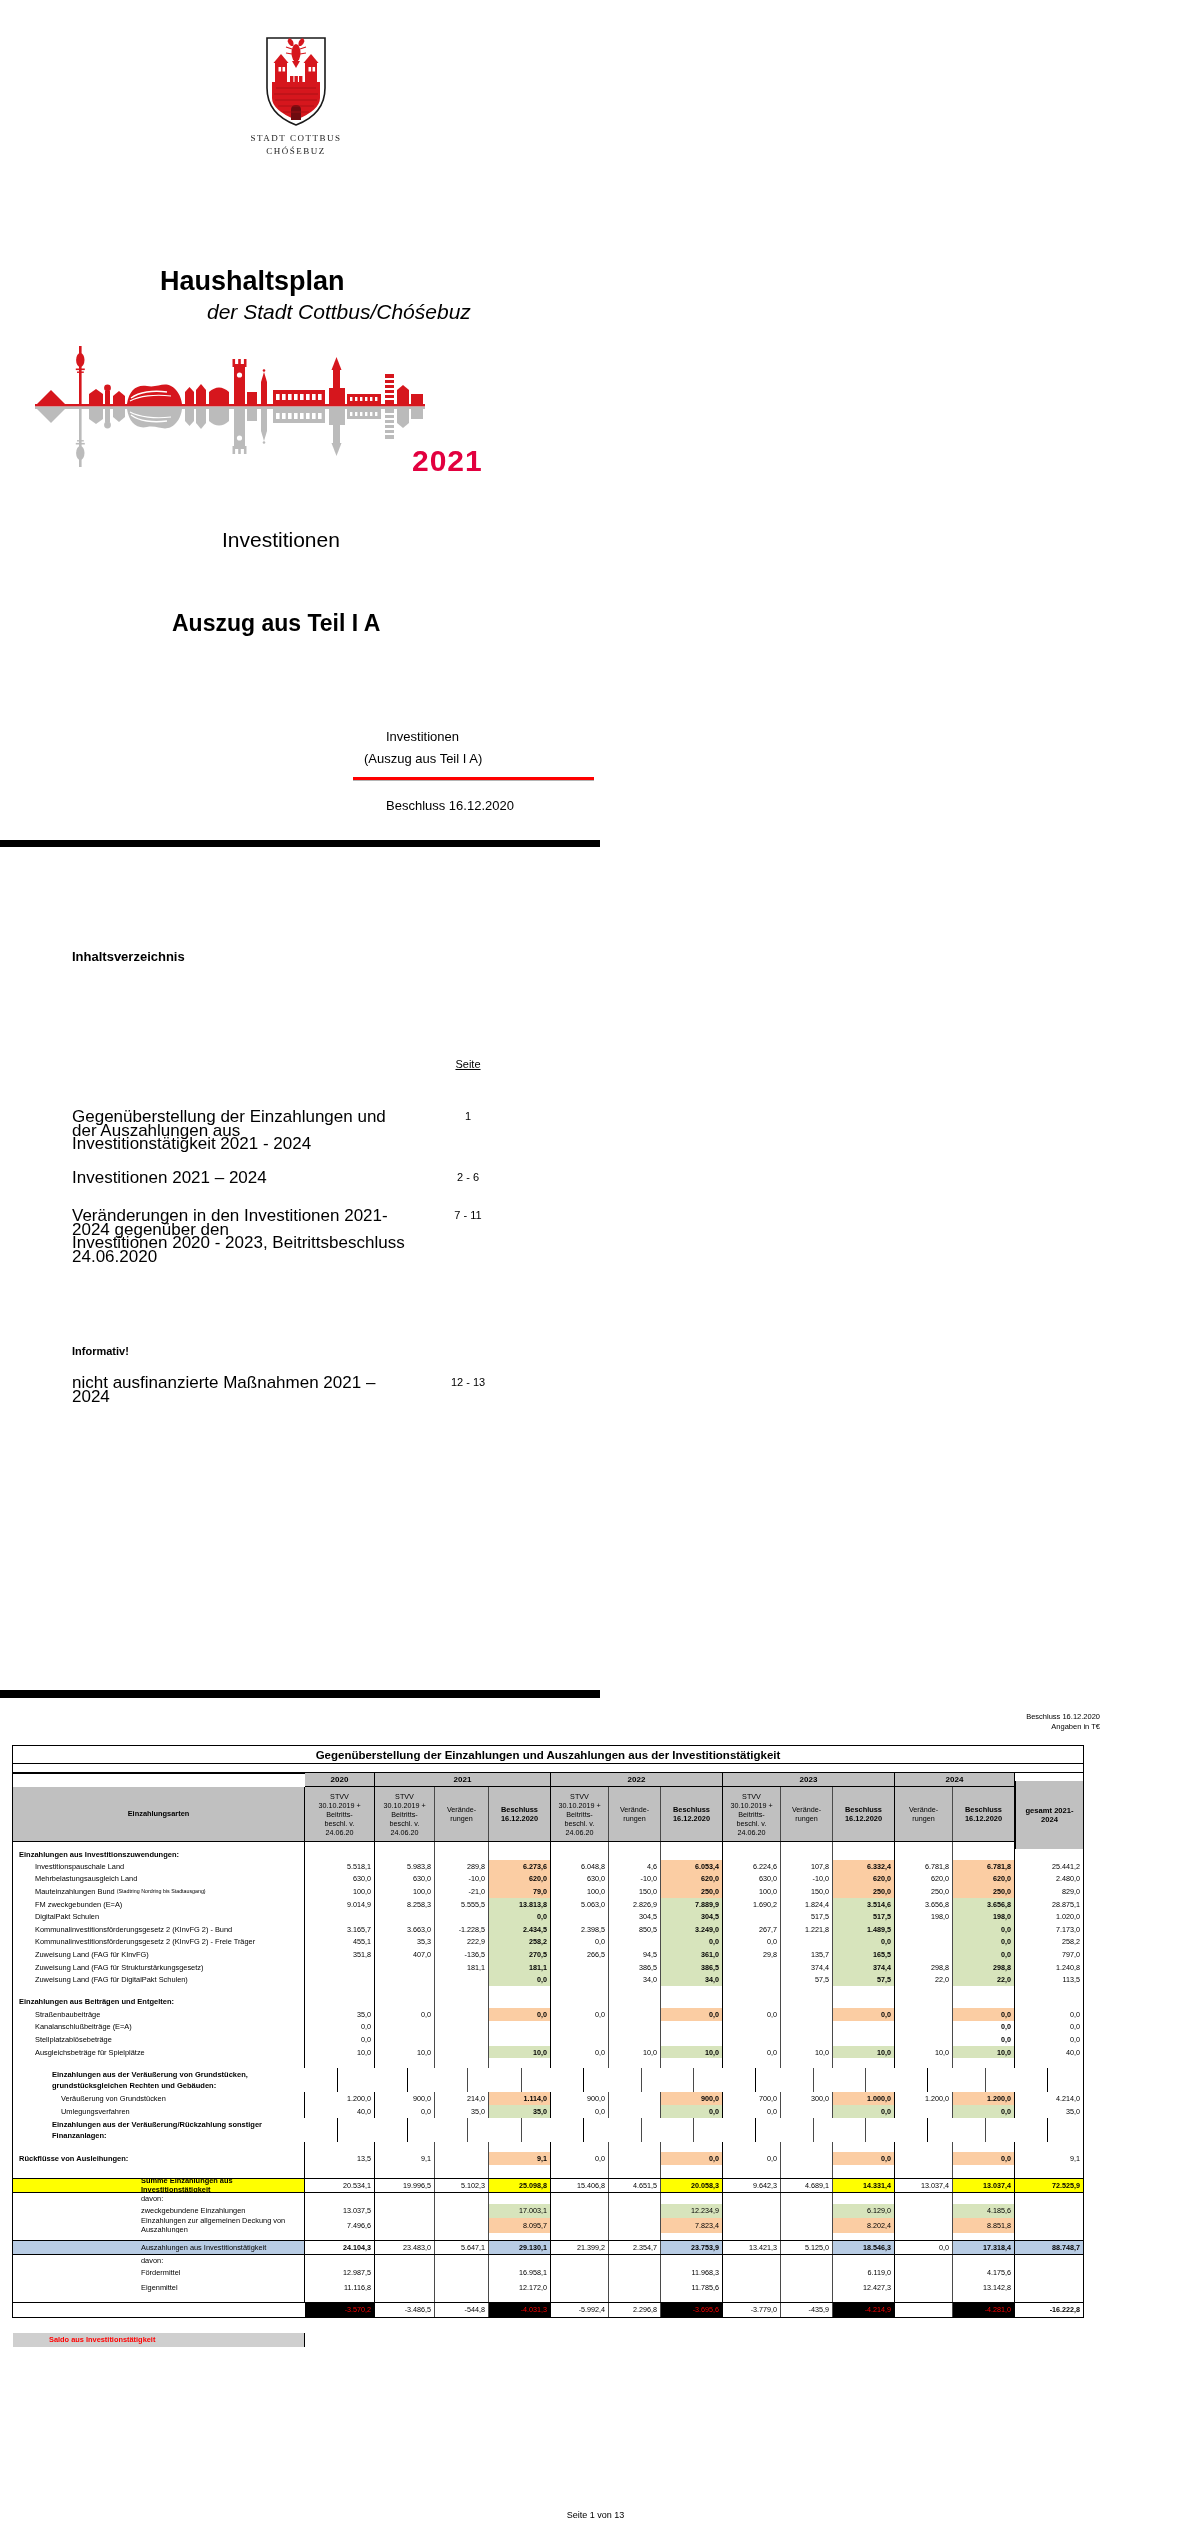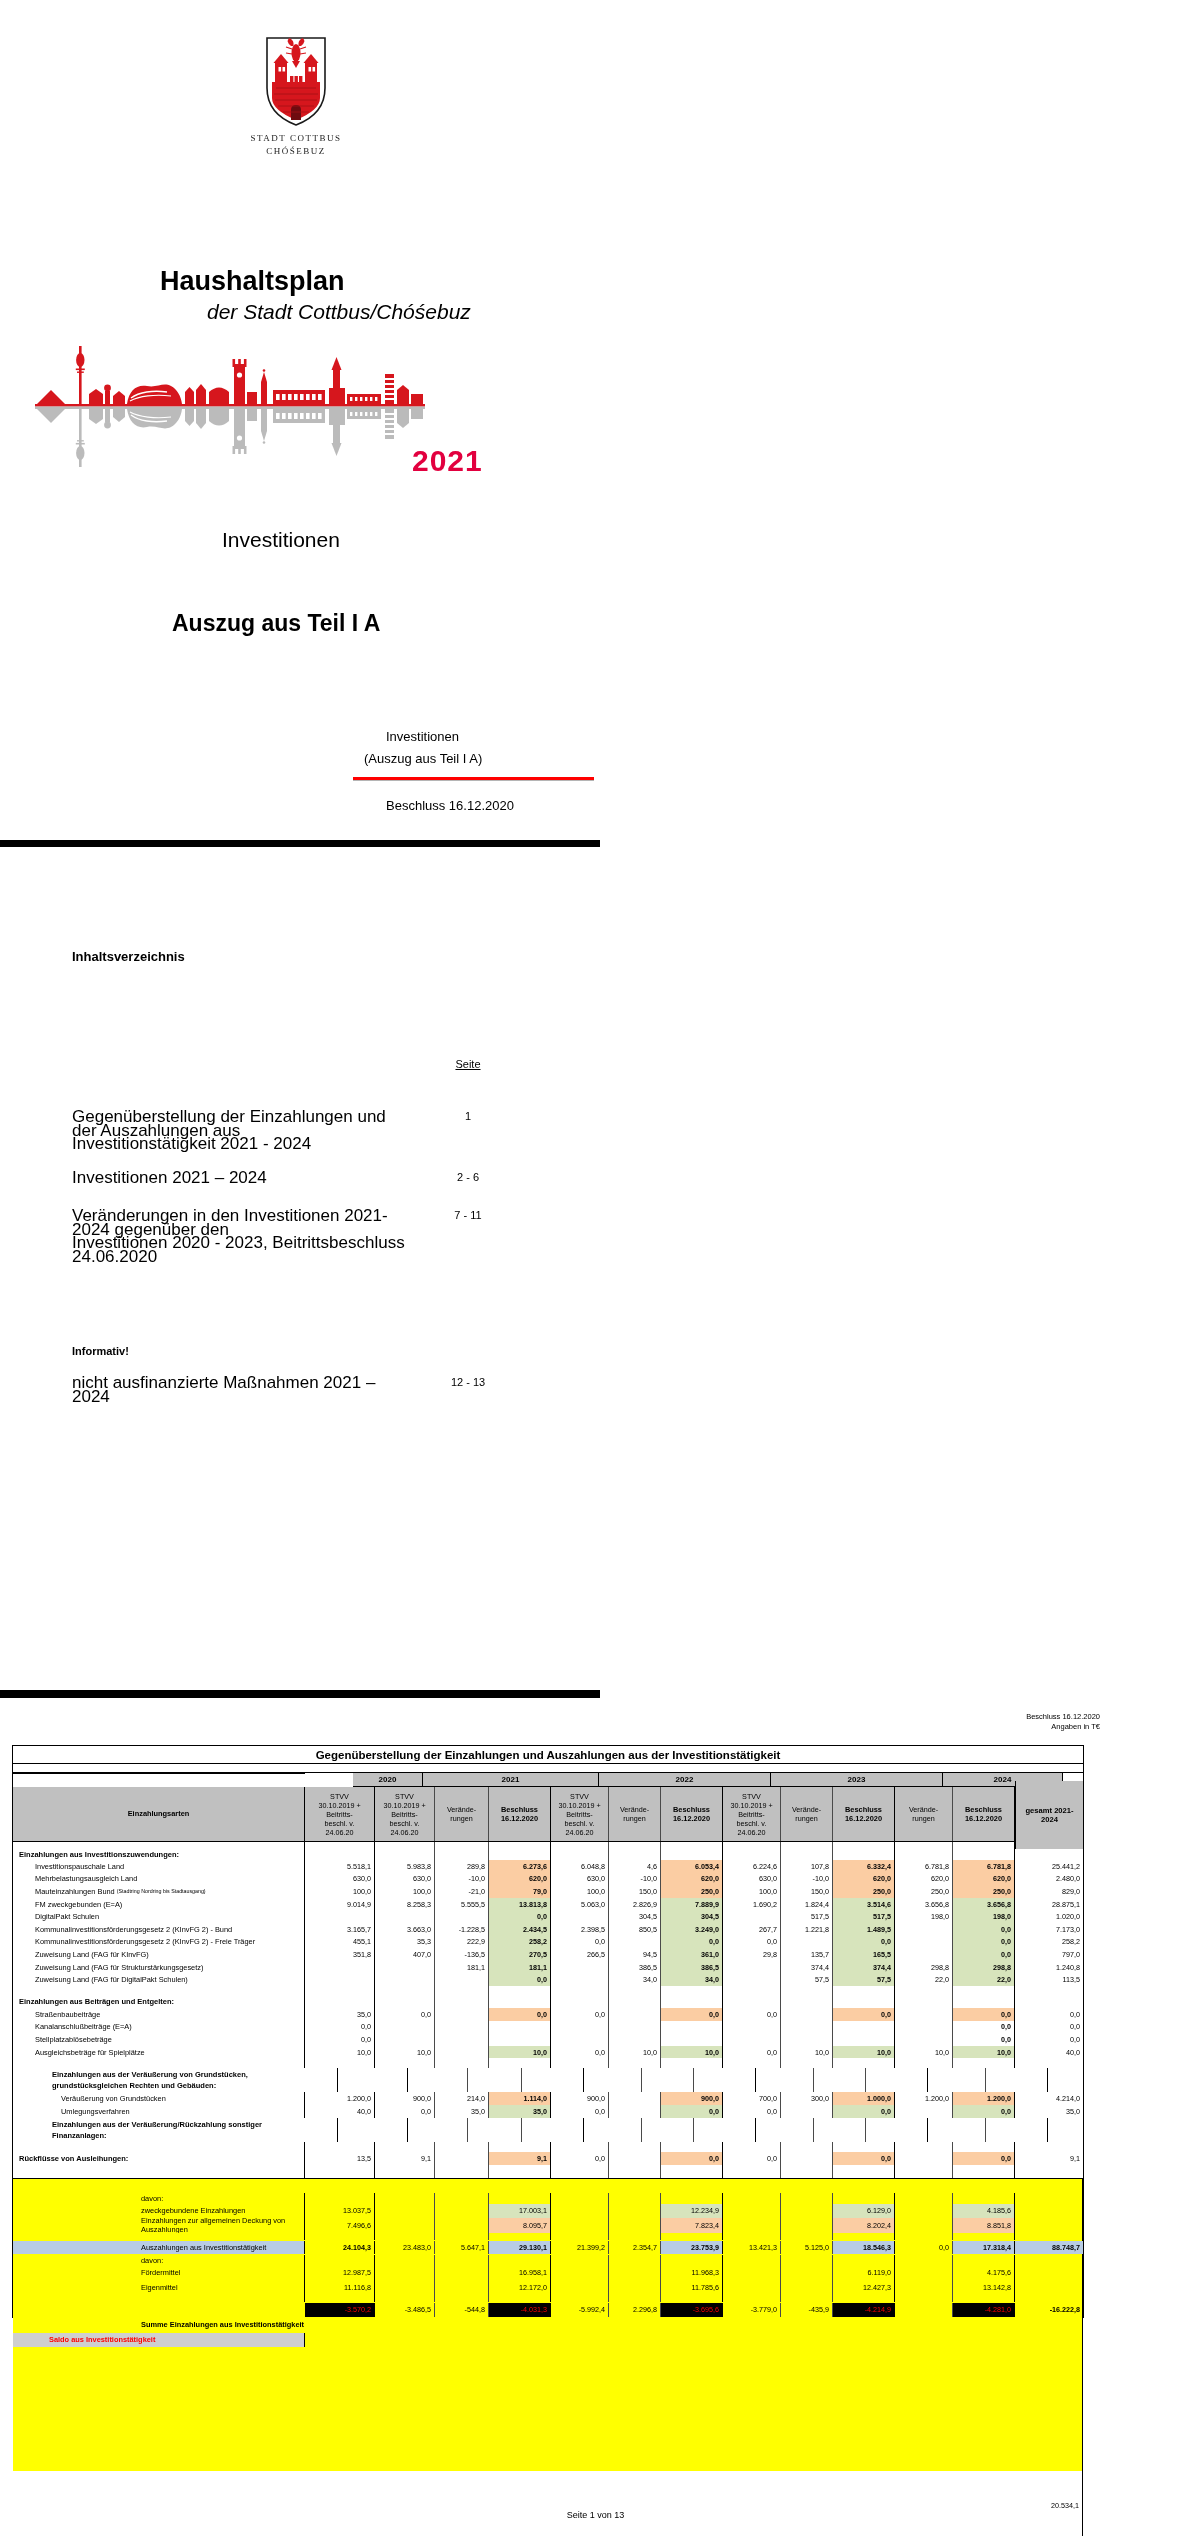--- a/index.html
+++ b/index.html
@@ -49,30 +49,30 @@
   .thead{position:relative;border-bottom:1.5px solid #000;}
   .gesamt-cell{position:absolute;right:0;top:8px;height:100%;width:68px;background:#C0C0C0;
                border-left:1.5px solid #000;display:flex;align-items:center;justify-content:center;
                text-align:center;font-size:7.6px;font-weight:bold;}
   
   .wlab{flex:0 0 292px;}
   .w0{flex:0 0 70px;} .w1{flex:0 0 60px;} .w2{flex:0 0 54px;} .w3{flex:0 0 62px;}
   .w4{flex:0 0 58px;} .w5{flex:0 0 52px;} .w6{flex:0 0 62px;}
   .w7{flex:0 0 58px;} .w8{flex:0 0 52px;} .w9{flex:0 0 62px;}
   .w10{flex:0 0 58px;} .w11{flex:0 0 62px;} .w12{flex:0 0 68px;}
-  .g2020{flex:0 0 70px;margin-left:48px;} .g2021{flex:0 0 176px;} .g2022{flex:0 0 172px;}
+  .g2020{flex:0 0 70px;} .g2021{flex:0 0 176px;} .g2022{flex:0 0 172px;}
   .g2023{flex:0 0 172px;} .g2024{flex:0 0 120px;} .gright{flex:0 0 68px;background:transparent;border:none;}
   
   .bk{border-right:1.5px solid #000;}
   .bt{border-right:1px solid #4a4a4a;}
   
   .t-spacer{height:6px;} .t-sec{height:12px;} .t-sec2{height:24px;margin-left:33px;}
   .t-item{height:12.6px;} .t-item2{height:12.6px;}
   .t-gap{height:10px;} .t-gap2{height:13px;} .t-secval{height:13px;}
-  .t-sum{height:15px;border-top:1.5px solid #000;border-bottom:1.5px solid #000;flex-direction:column;}
+  .t-sum{height:15px;border-top:1.5px solid #000;border-bottom:1.5px solid #000;}
   .t-davon{height:11px;} .t-sub{height:14.5px;} .t-pad{height:7px;}
   .t-ausz{height:15px;border-top:1.5px solid #000;border-bottom:1.5px solid #000;}
   .t-saldo{height:15px;border-top:1.5px solid #000;}
   
   .lab{font-size:7.4px;display:flex;align-items:center;padding-left:6px;}
   .lab .l2{display:block;}
   .trow.t-sec .lab,.trow.t-sec2 .lab,.trow.t-secval .lab{font-weight:bold;font-size:7.5px;}
   .trow.t-sec2 .lab{display:block;line-height:11px;padding-top:1px;}
   .trow.t-item .lab{padding-left:22px;}
   .trow.t-item2 .lab{padding-left:48px;}

